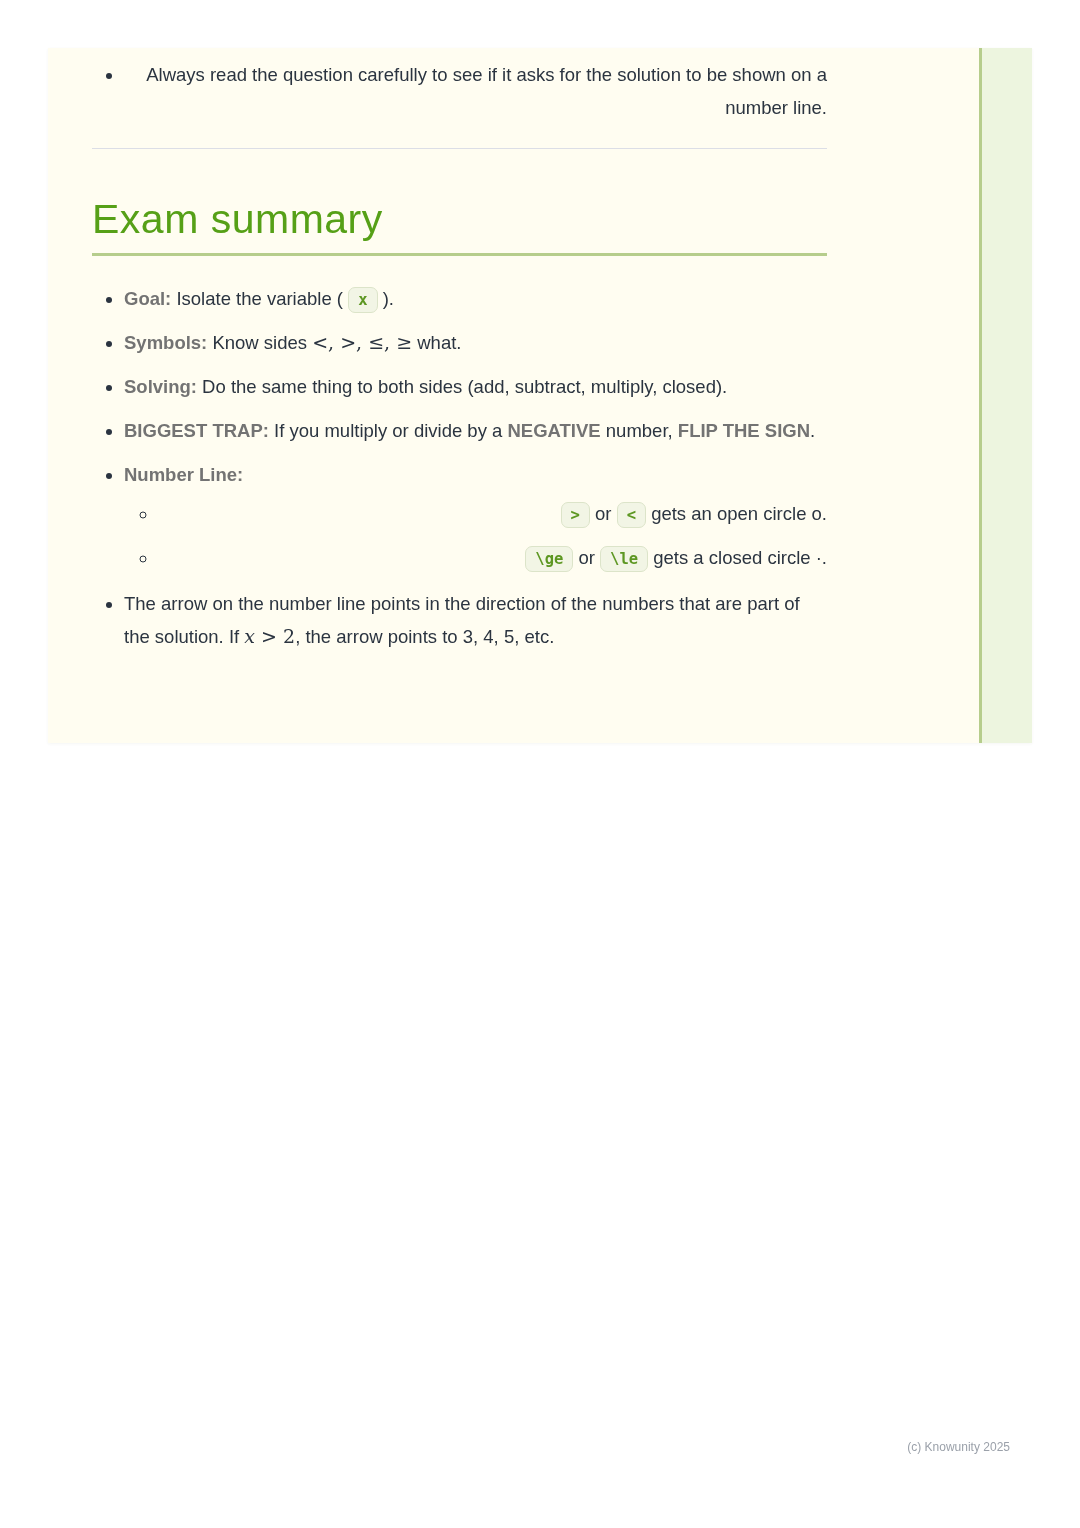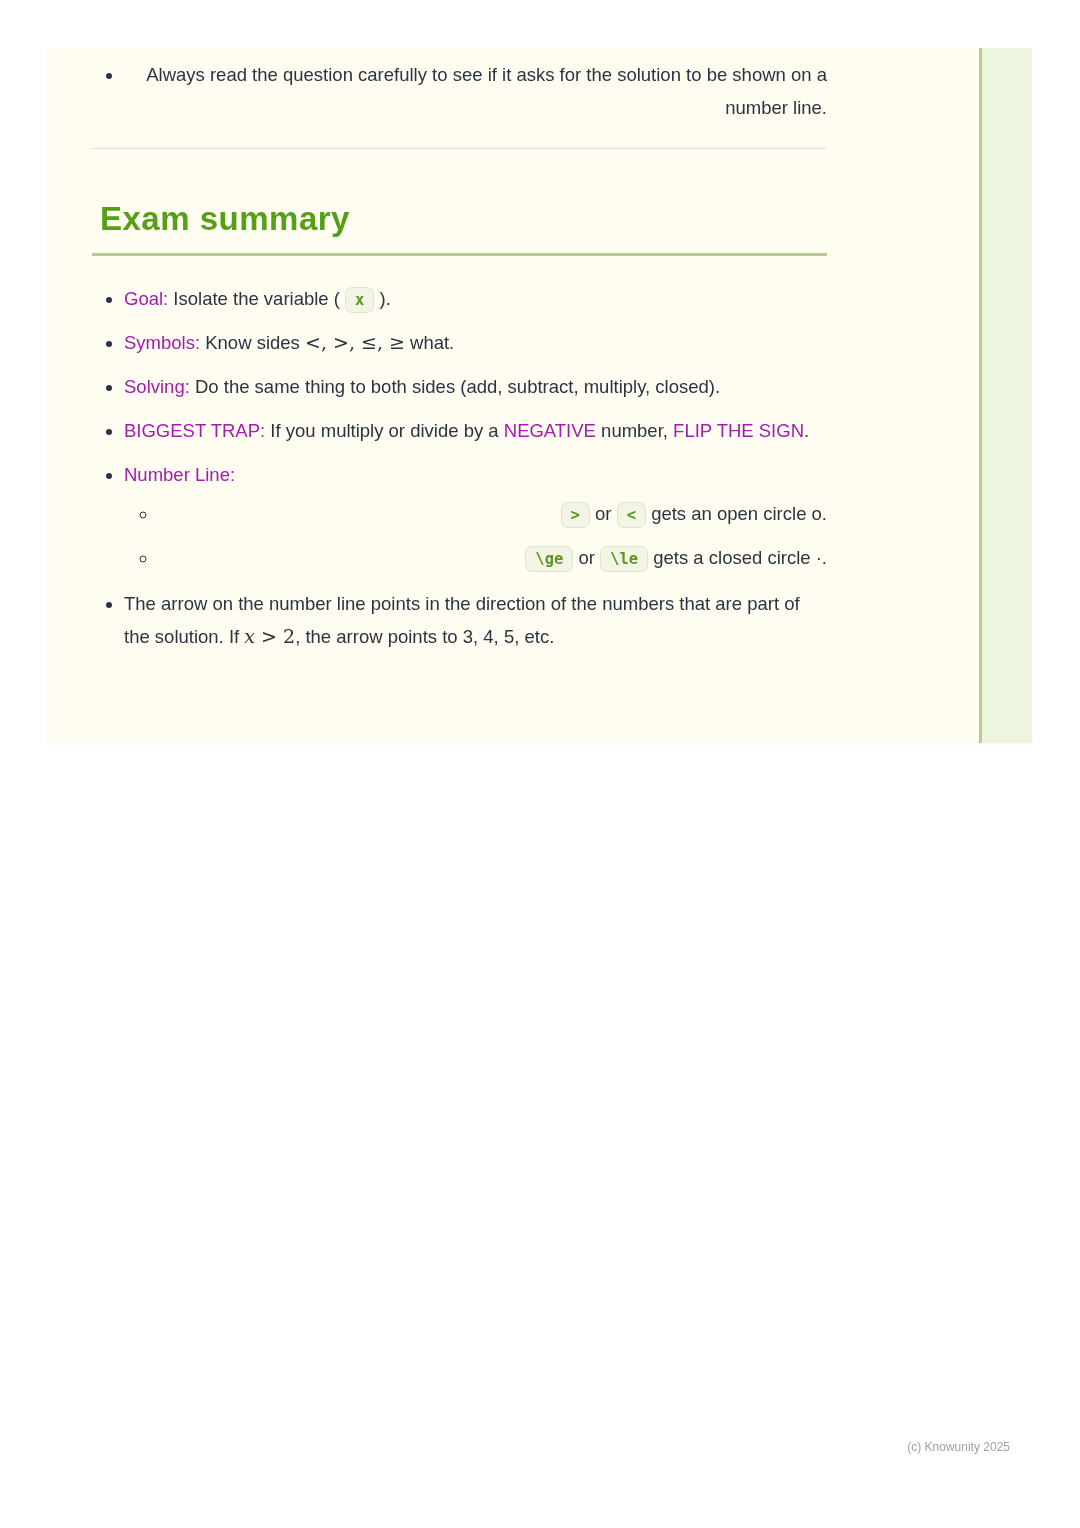--- a/index.html
+++ b/index.html
@@ -37,45 +37,45 @@
     padding-left: 32px;
   }
   ul.top-list li { margin: 0; text-align: right; }
   .divider {
     border: none;
     border-top: 1px solid #dcdee6;
     margin: 24px 0 0 0;
     width: 735px;
   }
   h1.section-title {
-    margin: 52px 0 0 8px;
-    font-size: 33px;
+    margin: 52px 0 0 0;
+    font-size: 41px;
     line-height: 36px;
-    font-weight: 700;
+    font-weight: 400;
     letter-spacing: 0.5px;
     color: #56a017;
   }
   .heading-rule {
     margin-top: 16px;
     width: 735px; height: 3px;
     background: #b6cd8c;
   }
   ul.summary-list {
     margin: 26px 0 0 0;
     padding-left: 32px;
   }
   ul.summary-list > li { margin: 0 0 11px 0; }
   ul.summary-list > li.last-item { margin-top: 13px; }
   ul.sub-list {
     margin: 6px 0 0 0;
     padding-left: 34px;
     list-style-type: circle;
   }
   ul.sub-list > li { margin: 0 0 11px 0; text-align: right; }
-  b, strong { font-weight: 400; color: #a21caf; }
+  b, strong { font-weight: 700; color: #737373; }
   .chip {
     display: inline-block;
     background: #f2f5e5;
     border: 1px solid #dce4c9;
     border-radius: 7px;
     padding: 2px 9px;
     font-family: "DejaVu Sans Mono", monospace;
     font-size: 15.5px;
     font-weight: 700;
     line-height: 20px;

